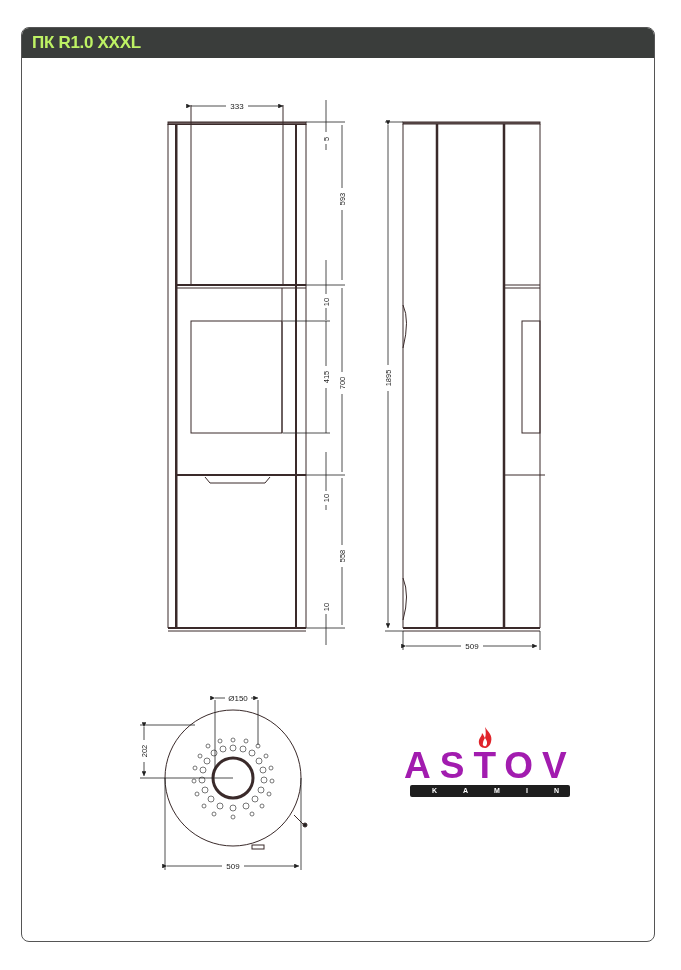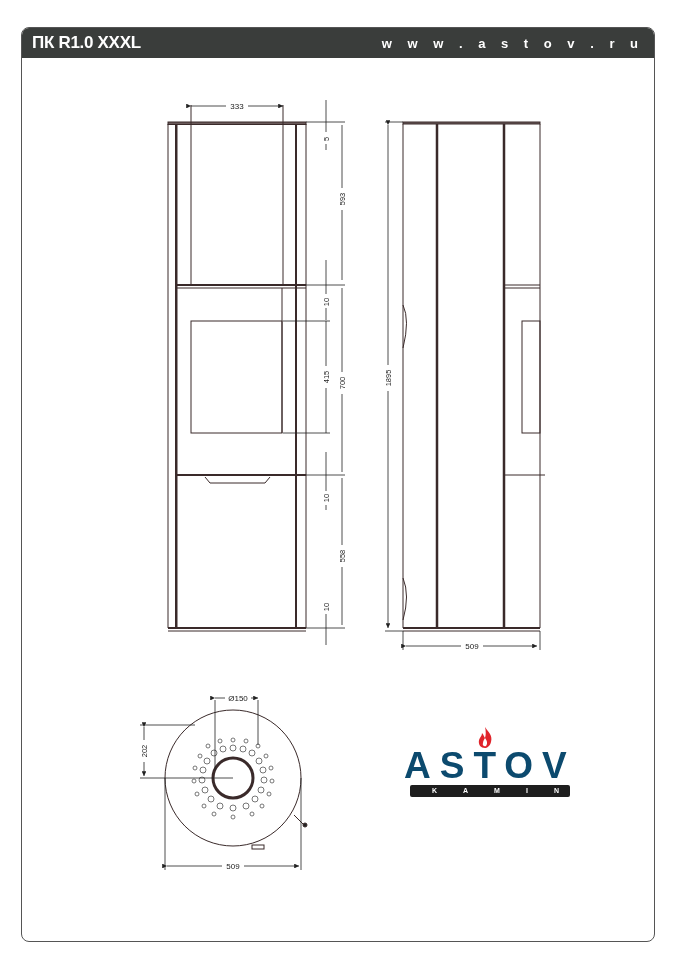--- a/index.html
+++ b/index.html
@@ -1,34 +1,33 @@
 <!DOCTYPE html>
 <html><head>
 <meta charset="utf-8">
 <style>
   html,body{margin:0;padding:0;background:#fff;}
   body{width:681px;height:970px;position:relative;overflow:hidden;font-family:"Liberation Sans",sans-serif;}
   .sheet{position:absolute;left:21px;top:27px;width:634px;height:915px;border:1px solid #555;border-radius:8px;box-sizing:border-box;overflow:hidden;}
   .header{position:absolute;left:0;top:0;width:100%;height:30px;background:#3a3d3b;}
-  .title{position:absolute;left:10px;top:5px;color:#ffffff;font-size:17px;font-weight:bold;letter-spacing:-0.3px;}
+  .title{position:absolute;left:10px;top:5px;color:#bef264;font-size:17px;font-weight:bold;letter-spacing:-0.3px;}
   .url{position:absolute;right:10px;top:8px;color:#fff;font-size:13px;font-weight:bold;letter-spacing:6px;}
   .footer-note{position:absolute;left:0;width:100%;bottom:10px;text-align:center;font-size:8.5px;color:#222;}
   svg.drw{position:absolute;left:0;top:0;}
   .logo{position:absolute;left:404px;top:727px;width:170px;height:70px;}
-  .logo-word{position:absolute;left:0;top:18px;width:170px;text-align:center;font-size:37px;font-weight:bold;letter-spacing:9px;color:#0c4a6e;}
+  .logo-word{position:absolute;left:0;top:18px;width:170px;text-align:center;font-size:37px;font-weight:bold;letter-spacing:9px;color:#a21caf;}
   .logo-bar{position:absolute;left:6px;top:58px;width:160px;height:12px;background:#1e1e1e;border-radius:2px;color:#fff;font-size:7px;font-weight:bold;letter-spacing:26px;text-align:center;line-height:12px;padding-left:22px;box-sizing:border-box;}
   .flame{position:absolute;left:72px;top:0;}
 </style>
 </head>
 <body>
 
 <div class="sheet">
   <div class="header">
     <span class="title">ПК R1.0 XXXL</span>
-    <span class="url">w w w . a s t o v . r u</span>
   </div>
 </div>
 
 <svg class="drw" width="681" height="970" viewBox="0 0 681 970">
   <defs>
     <marker id="ar" markerWidth="6" markerHeight="6" refX="6" refY="3" orient="auto">
         <path d="M0,0 L6,3 L0,6 z" fill="#222"></path>
       </marker>
   </defs>
   <g stroke="#3a2a2a" fill="none" stroke-width="1">

